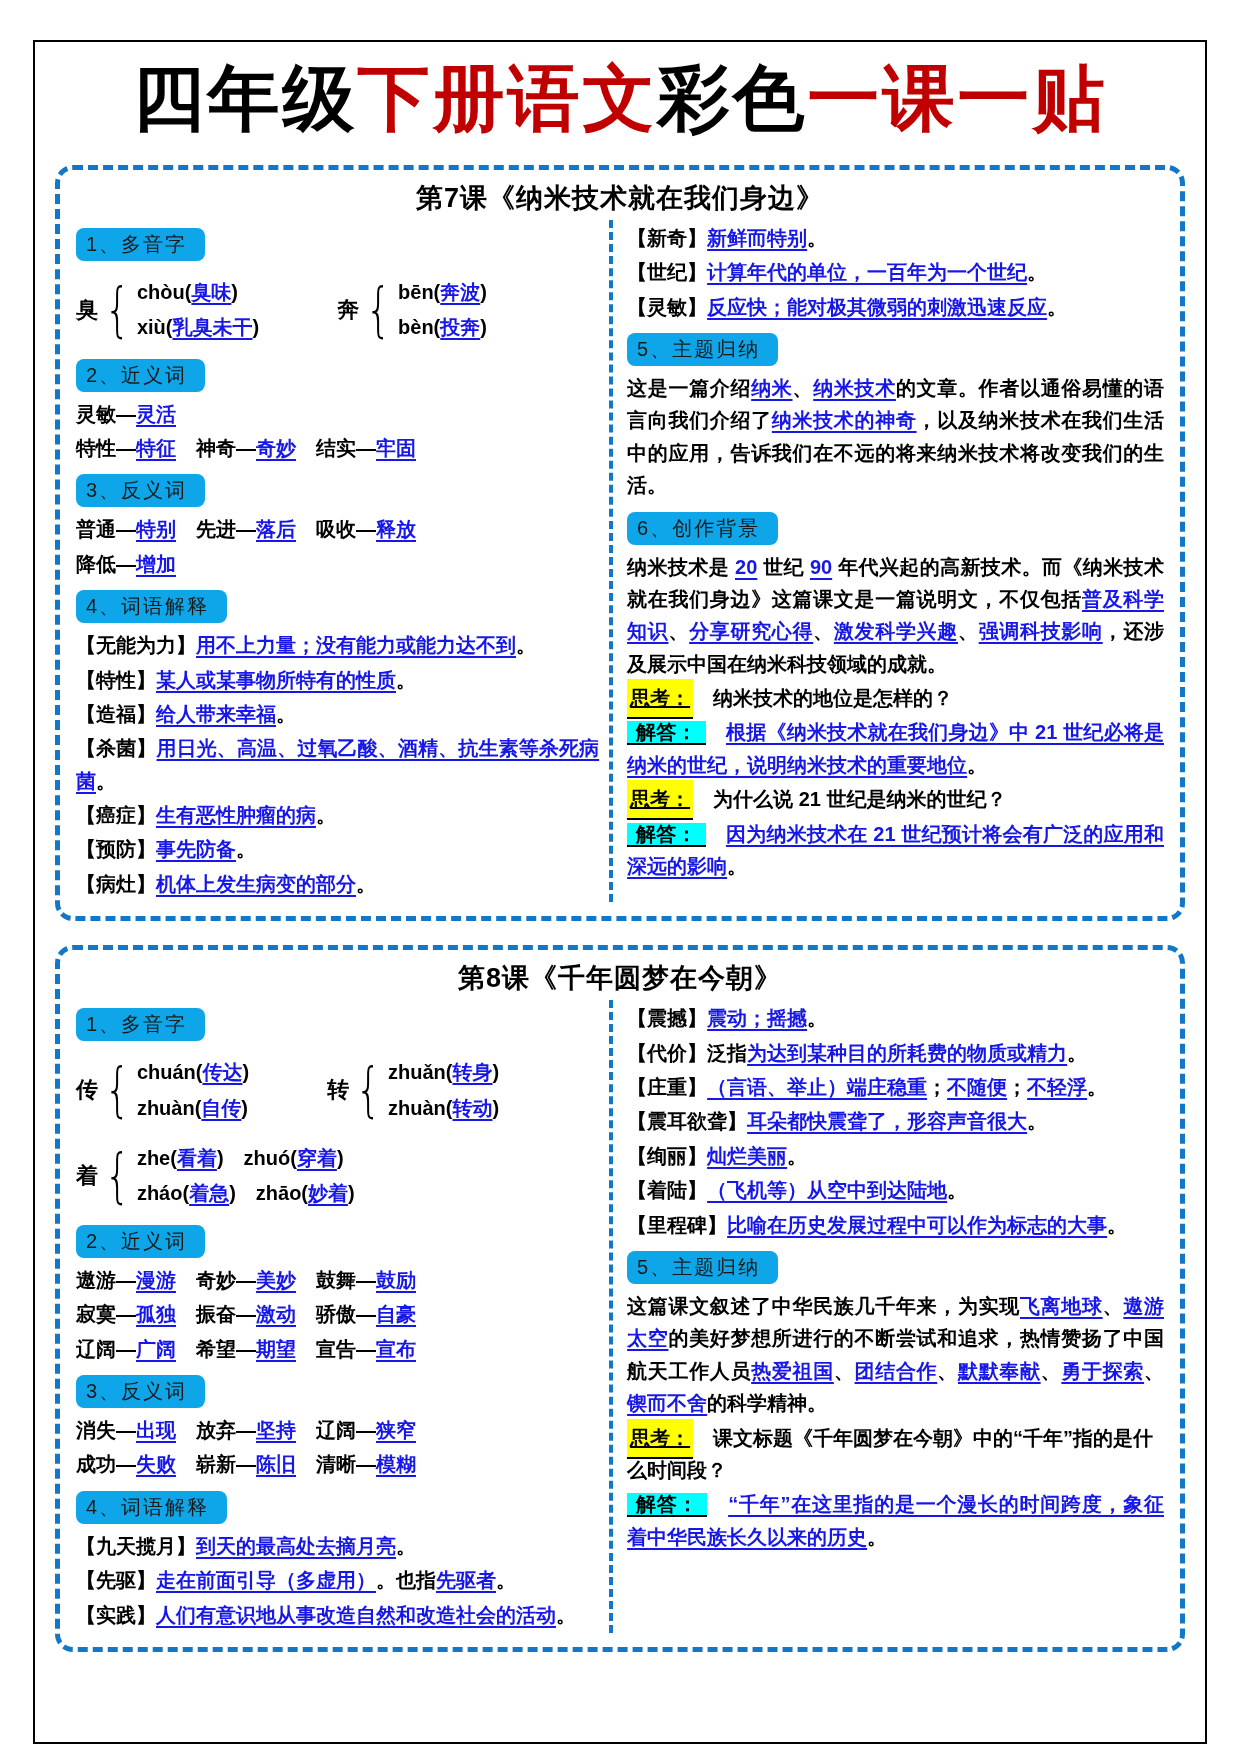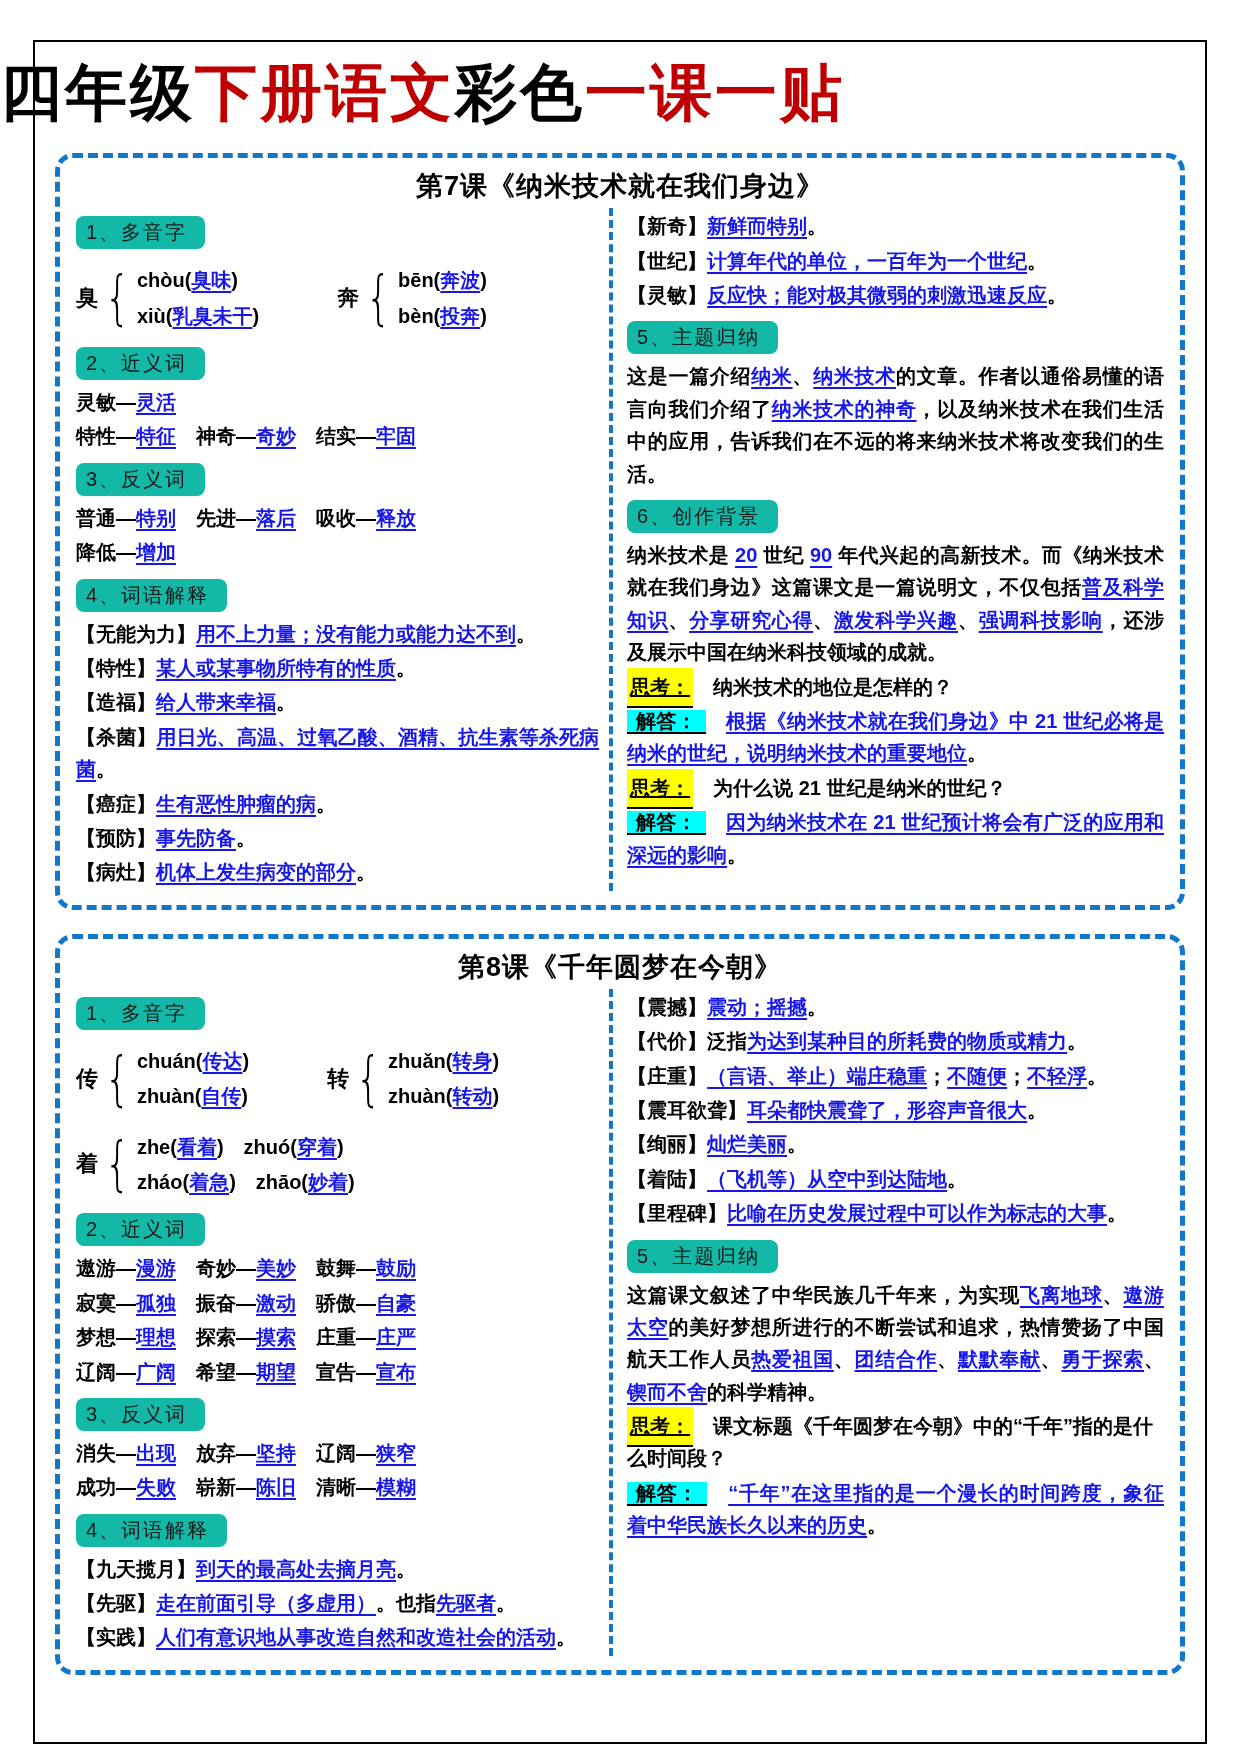--- a/index.html
+++ b/index.html
@@ -12,23 +12,23 @@
     font-family:"Liberation Sans", sans-serif;
     overflow:hidden;
   }
   .frame {
     position:absolute; left:33px; top:40px; right:33px; bottom:10px;
     border:2px solid #000;
     pointer-events:none;
   }
   .page-title {
     margin:58px 0 0 0;
-    text-align:left;
+    text-align:center;
     font-family:"Liberation Serif", serif;
-    font-size:62px;
+    font-size:72px;
     font-weight:900;
     letter-spacing:3px;
     line-height:1.15;
   }
   .t-k { color:#000000; }
   .t-r { color:#c00000; }
 
   .lesson-box {
     margin:24px 55px 0 55px;
     border:5px dashed #1377c9;
@@ -54,21 +54,21 @@
     font-size:20px;
     line-height:1.62;
     font-weight:bold;
     color:#000;
     margin:2px 0;
   }
   .just { text-align:justify; }
 
   .badge {
     display:inline-block;
-    background:#14b8a6;
+    background:#0ea5e9;
     border-radius:8px;
     padding:3px 18px 3px 10px;
     font-size:20px;
     font-weight:400;
     color:#1a1a1a;
     margin:8px 0 4px 0;
     letter-spacing:2px;
     text-align:center;
   }
 
@@ -196,21 +196,20 @@
           <span class="brace">{</span>
           <div class="duo-opts">
             <div class="line"><span class="seg-k">zhe(</span><span class="seg-b">看着</span><span class="seg-k">)　zhuó(</span><span class="seg-b">穿着</span><span class="seg-k">)</span></div>
             <div class="line"><span class="seg-k">zháo(</span><span class="seg-b">着急</span><span class="seg-k">)　zhāo(</span><span class="seg-b">妙着</span><span class="seg-k">)</span></div>
           </div>
         </div>
 
         <div class="badge">2、近义词</div>
         <div class="line"><span class="seg-k">遨游—</span><span class="seg-b">漫游</span><span class="seg-k">　奇妙—</span><span class="seg-b">美妙</span><span class="seg-k">　鼓舞—</span><span class="seg-b">鼓励</span></div>
         <div class="line"><span class="seg-k">寂寞—</span><span class="seg-b">孤独</span><span class="seg-k">　振奋—</span><span class="seg-b">激动</span><span class="seg-k">　骄傲—</span><span class="seg-b">自豪</span></div>
-        <div class="line"><span class="seg-k">梦想—</span><span class="seg-b">理想</span><span class="seg-k">　探索—</span><span class="seg-b">摸索</span><span class="seg-k">　庄重—</span><span class="seg-b">庄严</span></div>
         <div class="line"><span class="seg-k">辽阔—</span><span class="seg-b">广阔</span><span class="seg-k">　希望—</span><span class="seg-b">期望</span><span class="seg-k">　宣告—</span><span class="seg-b">宣布</span></div>
 
         <div class="badge">3、反义词</div>
         <div class="line"><span class="seg-k">消失—</span><span class="seg-b">出现</span><span class="seg-k">　放弃—</span><span class="seg-b">坚持</span><span class="seg-k">　辽阔—</span><span class="seg-b">狭窄</span></div>
         <div class="line"><span class="seg-k">成功—</span><span class="seg-b">失败</span><span class="seg-k">　崭新—</span><span class="seg-b">陈旧</span><span class="seg-k">　清晰—</span><span class="seg-b">模糊</span></div>
 
         <div class="badge">4、词语解释</div>
         <div class="line just"><span class="seg-k">【九天揽月】</span><span class="seg-b">到天的最高处去摘月亮</span><span class="seg-k">。</span></div>
         <div class="line just"><span class="seg-k">【先驱】</span><span class="seg-b">走在前面引导（多虚用）</span><span class="seg-k">。也指</span><span class="seg-b">先驱者</span><span class="seg-k">。</span></div>
         <div class="line just"><span class="seg-k">【实践】</span><span class="seg-b">人们有意识地从事改造自然和改造社会的活动</span><span class="seg-k">。</span></div>

